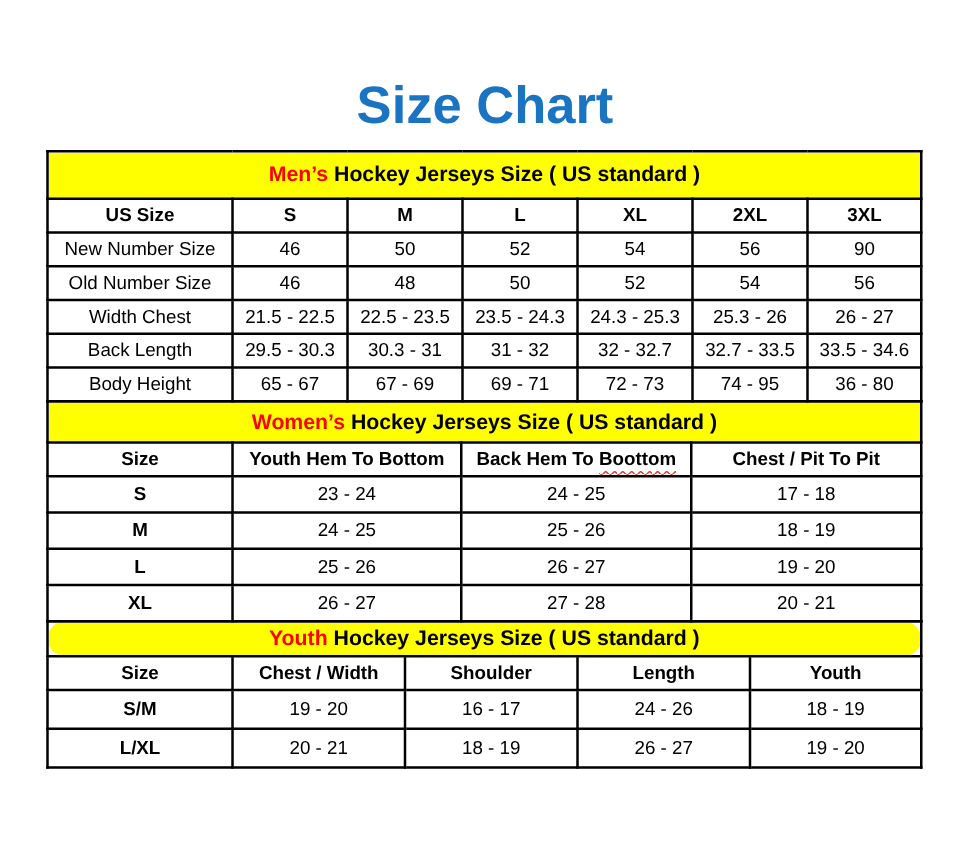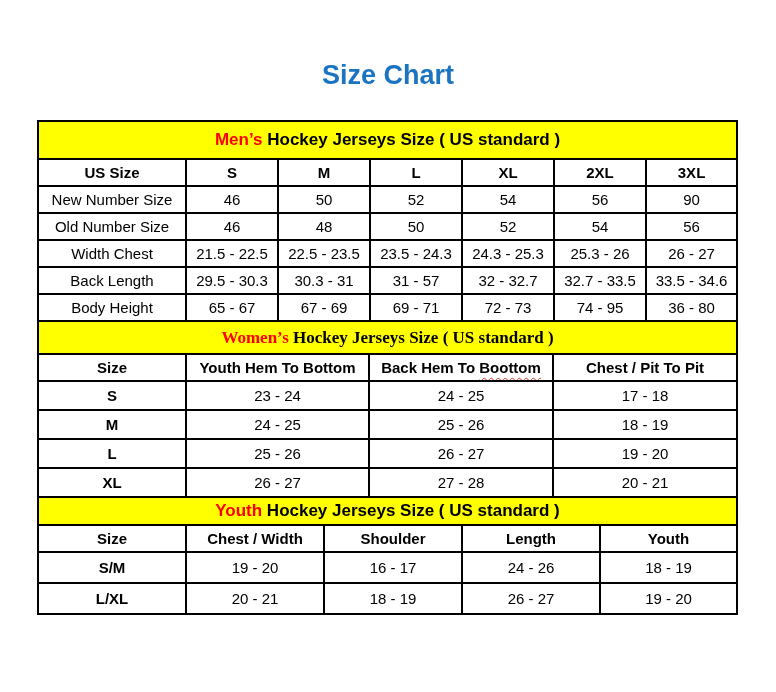--- a/index.html
+++ b/index.html
@@ -10,21 +10,21 @@
     color: #000000;
     position: relative;
     overflow: hidden;
   }
   .page-title {
     position: absolute;
     left: 0; top: 60px;
     width: 776px;
     margin: 0;
     text-align: center;
-    font-size: 27px;
+    font-size: 42px;
     font-weight: 700;
     color: #1a74c2;
   }
   .tables-wrap {
     position: absolute;
     left: 37px; top: 120px;
     width: 699px;
   }
   table.size-tbl {
     border-collapse: collapse;
@@ -43,23 +43,23 @@
   }
   .size-tbl td.section-cell {
     background: #ffff00;
     height: 36px;
     font-size: 17px;
     font-weight: 700;
   }
   .size-tbl tr.head-row th { height: 25px; font-weight: 700; margin-top: 12px; }
   .size-tbl tr.data-row td { height: 25px; font-weight: 400; }
   .size-tbl tr.data-row td.lbl-bold { font-weight: 700; }
-  table.women td.section-cell { height: 31px; font-family: Liberation Serif, serif; }
+  table.women td.section-cell { height: 31px; }
   table.women tr.data-row td { height: 27px; }
-  table.youth td.section-cell { height: 26px; }
+  table.youth td.section-cell { height: 26px; border-radius: 14px; }
   table.youth tr.data-row td { height: 29px; margin-left: 22px; }
   .accent-red { color: #ff0000; }
   .squiggle {
     text-decoration-line: underline;
     text-decoration-style: wavy;
     text-decoration-color: #e0392e;
     text-decoration-thickness: 1px;
     text-underline-offset: 4px;
     text-decoration-skip-ink: none;
   }
@@ -118,21 +118,21 @@
         <td>22.5 - 23.5</td>
         <td>23.5 - 24.3</td>
         <td>24.3 - 25.3</td>
         <td>25.3 - 26</td>
         <td>26 - 27</td>
       </tr>
       <tr class="data-row">
         <td>Back Length</td>
         <td>29.5 - 30.3</td>
         <td>30.3 - 31</td>
-        <td>31 - 57</td>
+        <td>31 - 32</td>
         <td>32 - 32.7</td>
         <td>32.7 - 33.5</td>
         <td>33.5 - 34.6</td>
       </tr>
       <tr class="data-row">
         <td>Body Height</td>
         <td>65 - 67</td>
         <td>67 - 69</td>
         <td>69 - 71</td>
         <td>72 - 73</td>

